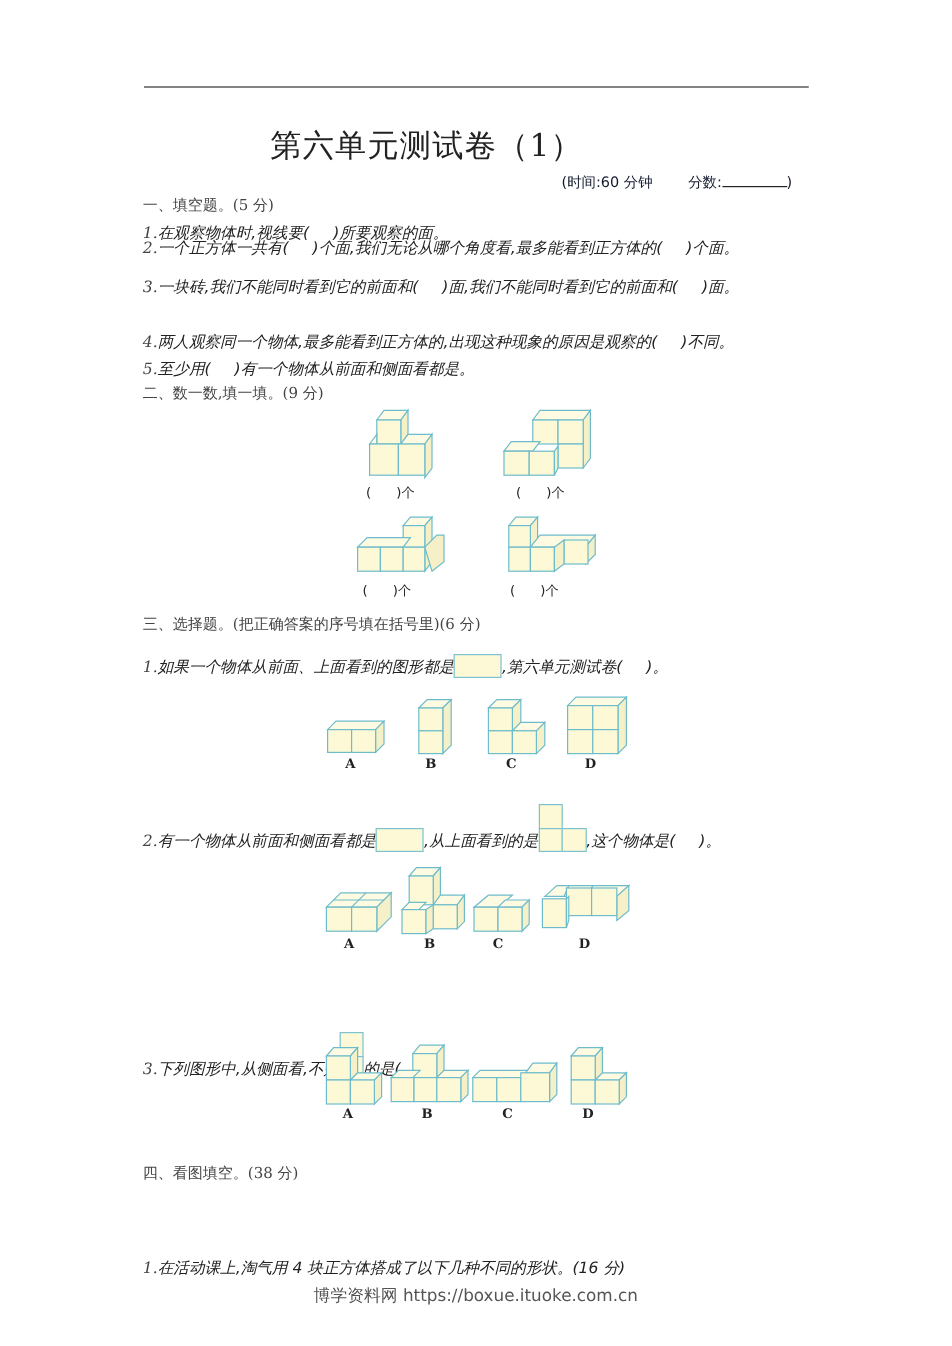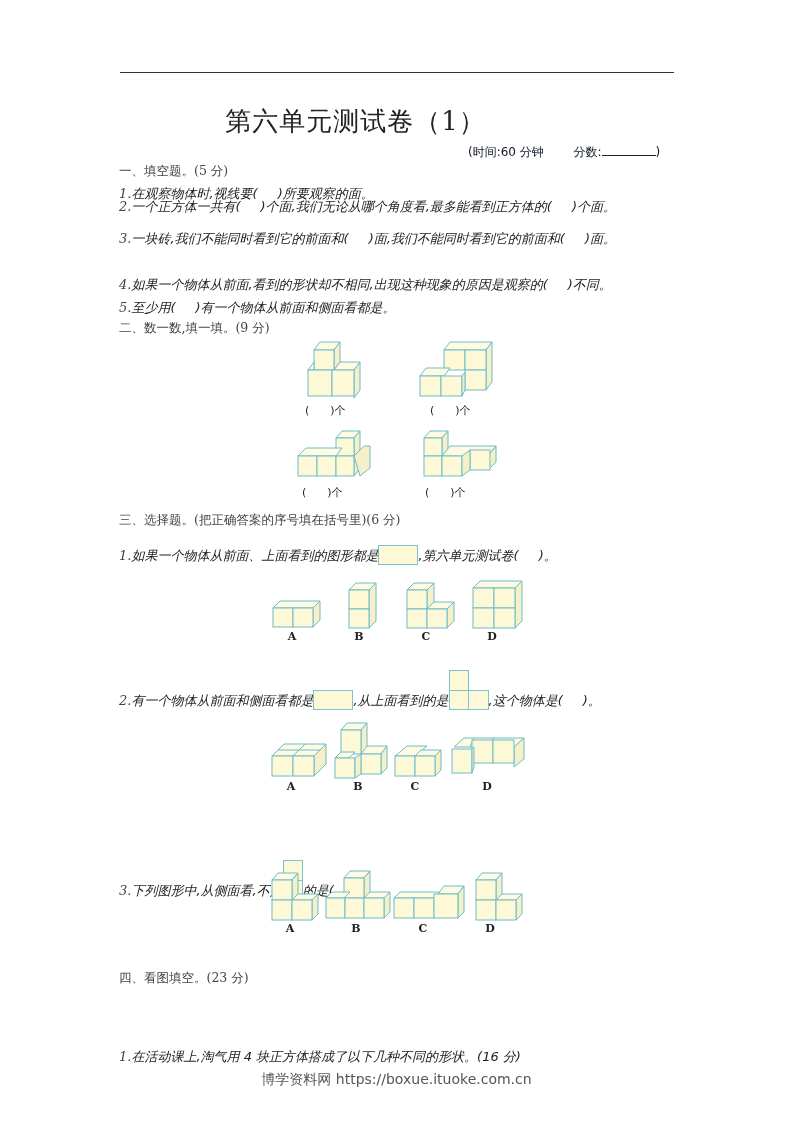--- a/index.html
+++ b/index.html
@@ -43,21 +43,21 @@
 <div class="q" style="top:185px">
   <span class="num">1.</span><span>在观察物体时,视线要(</span><span class="gap"></span><span>)所要观察的面。</span>
 </div>
 <div class="q" style="top:198px">
   <span class="num">2.</span><span>一个正方体一共有(</span><span class="gap"></span><span>)个面,我们无论从哪个角度看,最多能看到正方体的(</span><span class="gap"></span><span>)个面。</span>
 </div>
 <div class="q" style="top:230px">
   <span class="num">3.</span><span>一块砖,我们不能同时看到它的前面和(</span><span class="gap"></span><span>)面,我们不能同时看到它的前面和(</span><span class="gap"></span><span>)面。</span>
 </div>
 <div class="q" style="top:276px">
-  <span class="num">4.</span><span>如果一个物体从前面,看到的形状却不相同,出现这种现象的原因是观察的(</span><span class="gap"></span><span>)不同。</span>
+  <span class="num">4.</span><span>两人观察同一个物体,最多能看到正方体的,出现这种现象的原因是观察的(</span><span class="gap"></span><span>)不同。</span>
 </div>
 <div class="q" style="top:299px">
   <span class="num">5.</span><span>至少用(</span><span class="gap"></span><span>)有一个物体从前面和侧面看都是。</span>
 </div>
 
 <div class="sec" style="top:320px">二、数一数,填一填。(9 分)</div>
 
 <svg class="abs" style="left:300px;top:338px" width="66" height="62">
 
   <polygon class="t" points="14,12 20,4 40,4 34,12"></polygon>
@@ -235,18 +235,18 @@
   <polygon class="t" points="22,30 28,24 48,24 42,30"></polygon>
   <polygon class="s" points="42,30 48,24 48,44 42,50"></polygon>
   <rect class="f" x="2" y="30" width="20" height="20"></rect>
   <rect class="f" x="22" y="30" width="20" height="20"></rect>
 </svg>
 <div class="lbl" style="left:280px;top:922px">A</div>
 <div class="lbl" style="left:346px;top:922px">B</div>
 <div class="lbl" style="left:413px;top:922px">C</div>
 <div class="lbl" style="left:480px;top:922px">D</div>
 
-<div class="sec" style="top:970px">四、看图填空。(23 分)</div>
+<div class="sec" style="top:970px">四、看图填空。(38 分)</div>
 <div class="q" style="top:1048px">
   <span class="num">1.</span><span>在活动课上,淘气用 4 块正方体搭成了以下几种不同的形状。(16 分)</span>
 </div>
 
 <div class="footer">博学资料网 https://boxue.ituoke.com.cn</div>
 
 </body></html>

